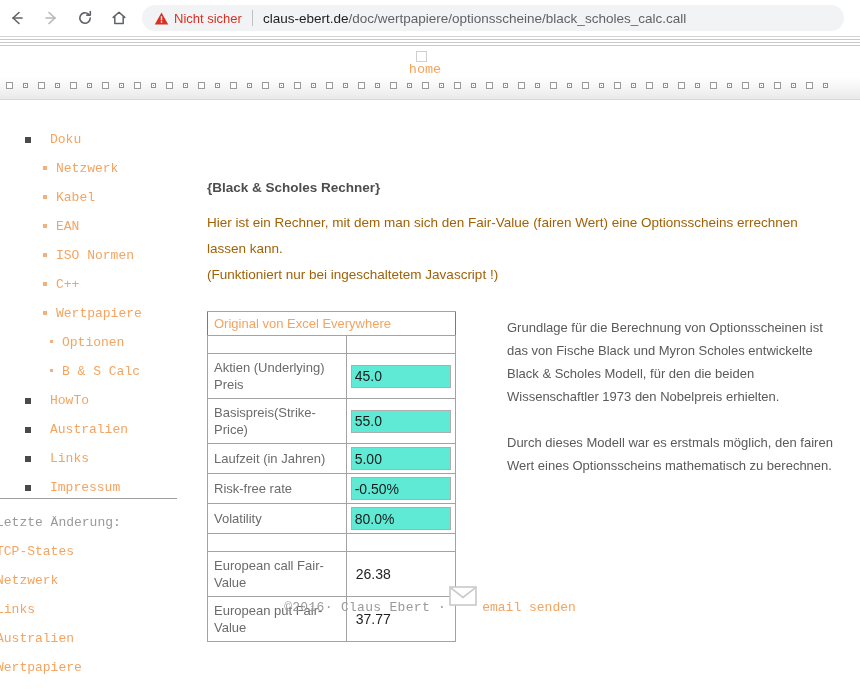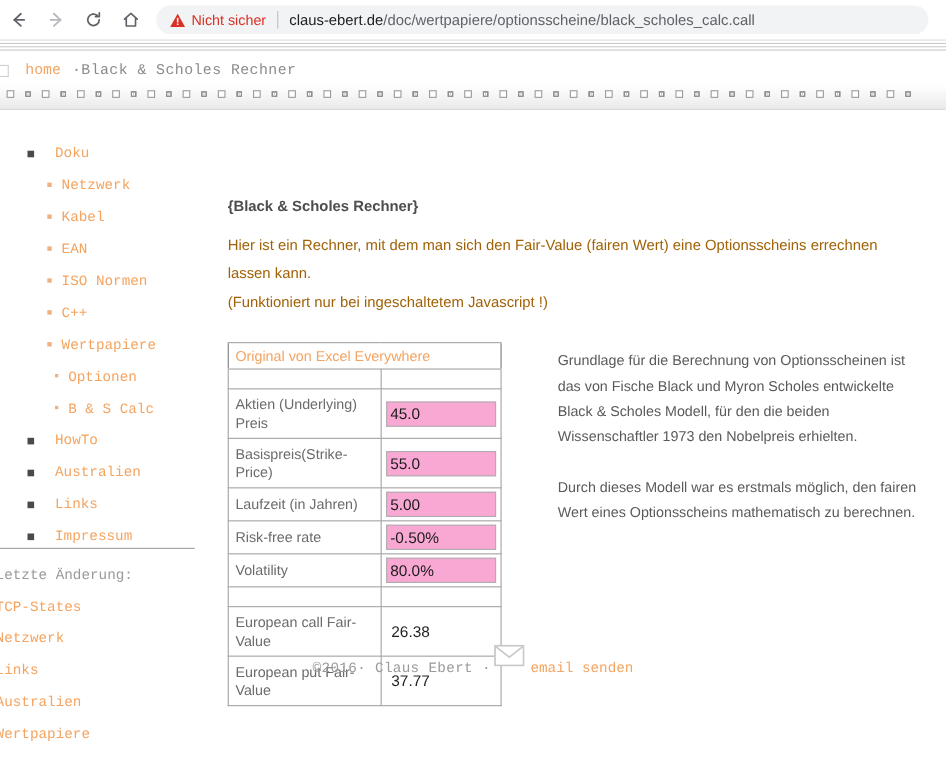--- a/index.html
+++ b/index.html
@@ -53,20 +53,21 @@
   .topline-group i{
     display:block; width:100%; height:1px; background:#c9c9c9; margin-bottom:2px;
   }
 
   
   .topnav{
     position:absolute; left:0; top:14px; width:860px; height:26px;
     display:flex; align-items:center;
     font-family:"Liberation Mono", monospace;
     font-size:13.5px;
+    flex-direction:column;
   }
   .topnav .sq{
     width:11px; height:11px; border:1px solid #cfcfcf; background:#fff;
     margin-left:-3px; margin-right:15px; flex:0 0 auto;
   }
   .topnav a{ color:#f4a460; text-decoration:none; margin-right:10px;}
   .topnav .crumb{ color:#8c8c8c; letter-spacing:0.4px;}
 
   
   .band{
@@ -151,21 +152,21 @@
     font-weight:bold; color:#3f3f3f; font-size:13.5px;
     padding:6px 6px; border-left:none; border-right:none; border-top:none;
   }
   .calc tr.sub td{
     color:#f4a460; font-size:13px; padding:4px 6px;
     border-left:none; border-right:none;
   }
   .calc tr.spacer td{ height:18px; }
   .calc input{
     width:100%; height:23px;
-    border:1px solid #aeaeae; background:#f9a8d4;
+    border:1px solid #aeaeae; background:#5eead4;
     font-family:"Liberation Sans", sans-serif;
     font-size:14px; color:#1a1a1a;
     padding:1px 3px; margin:0;
     outline:none;
   }
   .calc td.res{
     font-size:14px; color:#1f1f1f; padding:4px 6px 4px 9px;
   }
 
   

